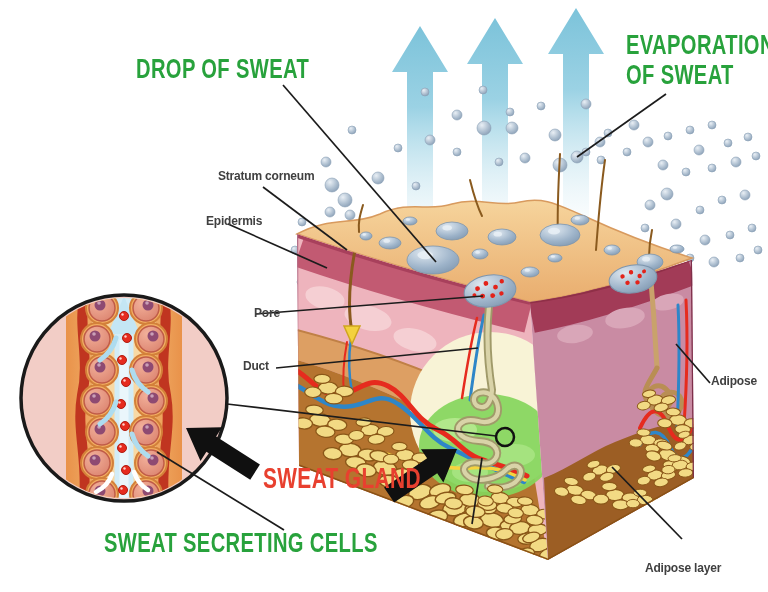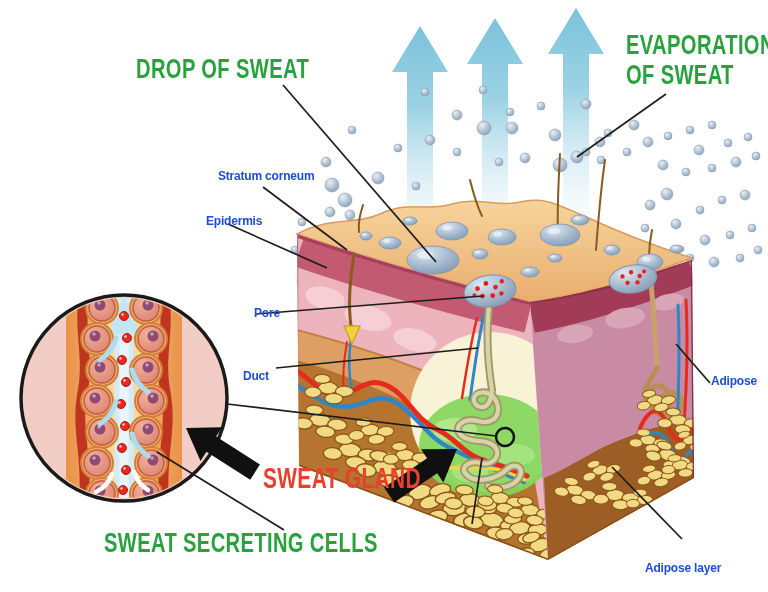--- a/index.html
+++ b/index.html
@@ -3,21 +3,21 @@
 <meta charset="utf-8">
 <style>
   html,body{margin:0;padding:0;background:#fff;}
   .stage{position:relative;width:768px;height:592px;background:#fff;overflow:hidden;
          font-family:"Liberation Sans",sans-serif;}
   .stage svg{position:absolute;left:0;top:0;}
   .lbl{position:absolute;white-space:nowrap;transform-origin:0 0;}
   .big{font-weight:700;transform:scaleX(.72);letter-spacing:.5px;line-height:1.08;}
   .green{color:#28a23c;}
   .red{color:#e8402f;}
-  .small{font-weight:700;font-size:12px;color:#1d4ed8;letter-spacing:-.2px;}
+  .small{font-weight:700;font-size:12px;color:#404040;letter-spacing:-.2px;}
 </style>
 </head>
 <body>
 
 <div class="stage">
 
 <svg width="768" height="592" viewBox="0 0 768 592">
   <defs>
     <linearGradient id="agrad" x1="0" y1="0" x2="0" y2="1">
       <stop offset="0" stop-color="#7cc3da"></stop>
@@ -431,19 +431,19 @@
 </svg>
 
 <div class="lbl big green" style="left:136px;top:54px;font-size:28px;">DROP OF SWEAT</div>
 <div class="lbl big green" style="left:626px;top:30px;font-size:28px;">
   <div>EVAPORATION</div>
   <div>OF SWEAT</div>
 </div>
 <div class="lbl small" style="left:218px;top:169px;">Stratum corneum</div>
 <div class="lbl small" style="left:174px;top:214px;padding-left:32px;">Epidermis</div>
 <div class="lbl small" style="left:226px;top:306px;margin-left:28px;">Pore</div>
-<div class="lbl small" style="left:243px;top:369px;">Duct</div>
+<div class="lbl small" style="left:243px;top:359px;">Duct</div>
 <div class="lbl small" style="left:711px;top:374px;">Adipose</div>
 <div class="lbl small" style="left:645px;top:561px;">Adipose layer</div>
 <div class="lbl big red" style="left:263px;top:463px;font-size:29px;">SWEAT GLAND</div>
 <div class="lbl big green" style="left:104px;top:528px;font-size:28px;">SWEAT SECRETING CELLS</div>
 
 </div>
 
 </body></html>

